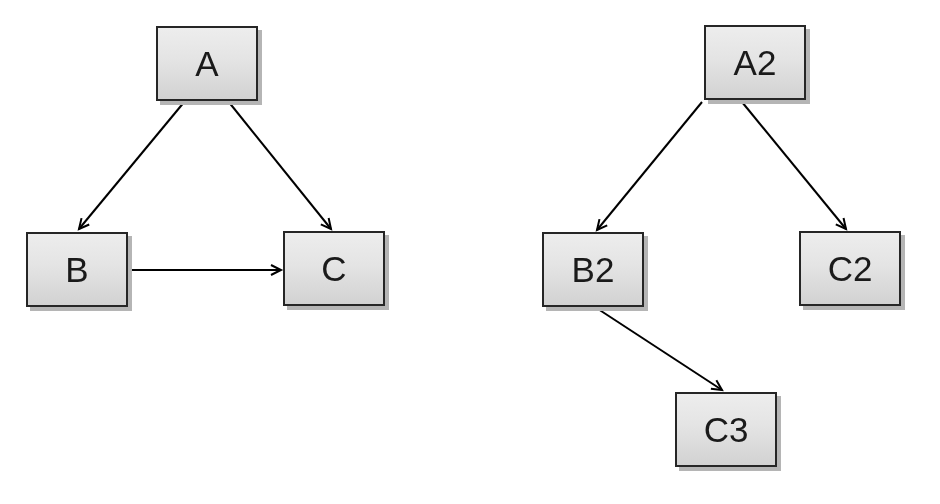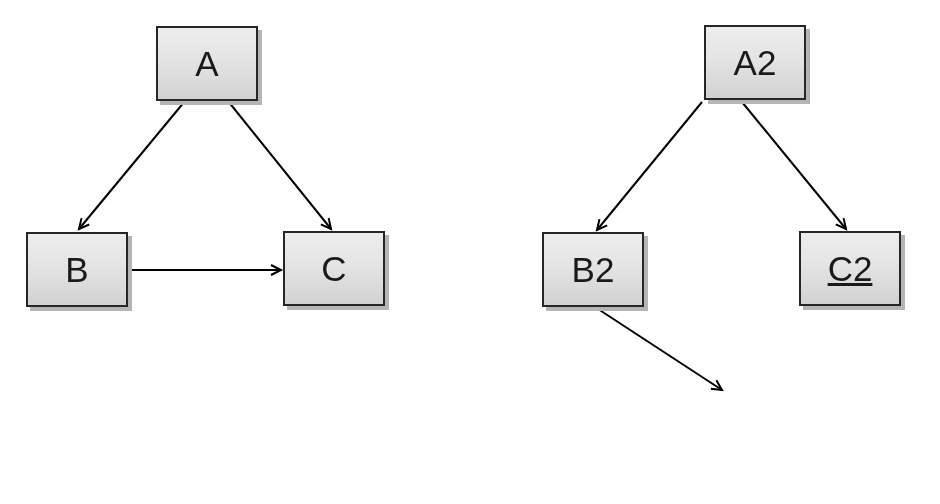--- a/index.html
+++ b/index.html
@@ -36,21 +36,21 @@
     color: #1a1a1a;
     letter-spacing: 0px;
     user-select: none;
   }
   
   .pos-a  { left: 156px; top: 26px;  }
   .pos-b  { left: 26px;  top: 232px; }
   .pos-c  { left: 283px; top: 231px; }
   .pos-a2 { left: 668px; top: 25px; margin-left: 36px;  }
   .pos-b2 { left: 542px; top: 232px; }
-  .pos-c2 { left: 799px; top: 231px; text-decoration: underline; }
+  .pos-c2 { left: 799px; top: 231px; }
   .pos-c3 { left: 675px; top: 392px; }
 </style>
 </head>
 <body>
 
 <div class="canvas">
 
   <svg class="edges-layer" width="940" height="504" viewBox="0 0 940 504" xmlns="http://www.w3.org/2000/svg">
     <defs>
       <marker id="arrowhead" markerUnits="userSpaceOnUse" markerWidth="18" markerHeight="18" refX="13" refY="8" orient="auto">
@@ -67,14 +67,15 @@
     <line x1="595" y1="307" x2="722" y2="390" stroke="#000000" stroke-width="2" marker-end="url(#arrowhead)"></line>
   </svg>
 
   <div class="node pos-a">A</div>
   <div class="node pos-b">B</div>
   <div class="node pos-c">C</div>
 
   <div class="node pos-a2">A2</div>
   <div class="node pos-b2">B2</div>
   <div class="node pos-c2">C2</div>
+  <div class="node pos-c3">C3</div>
 
 </div>
 
 </body></html>

